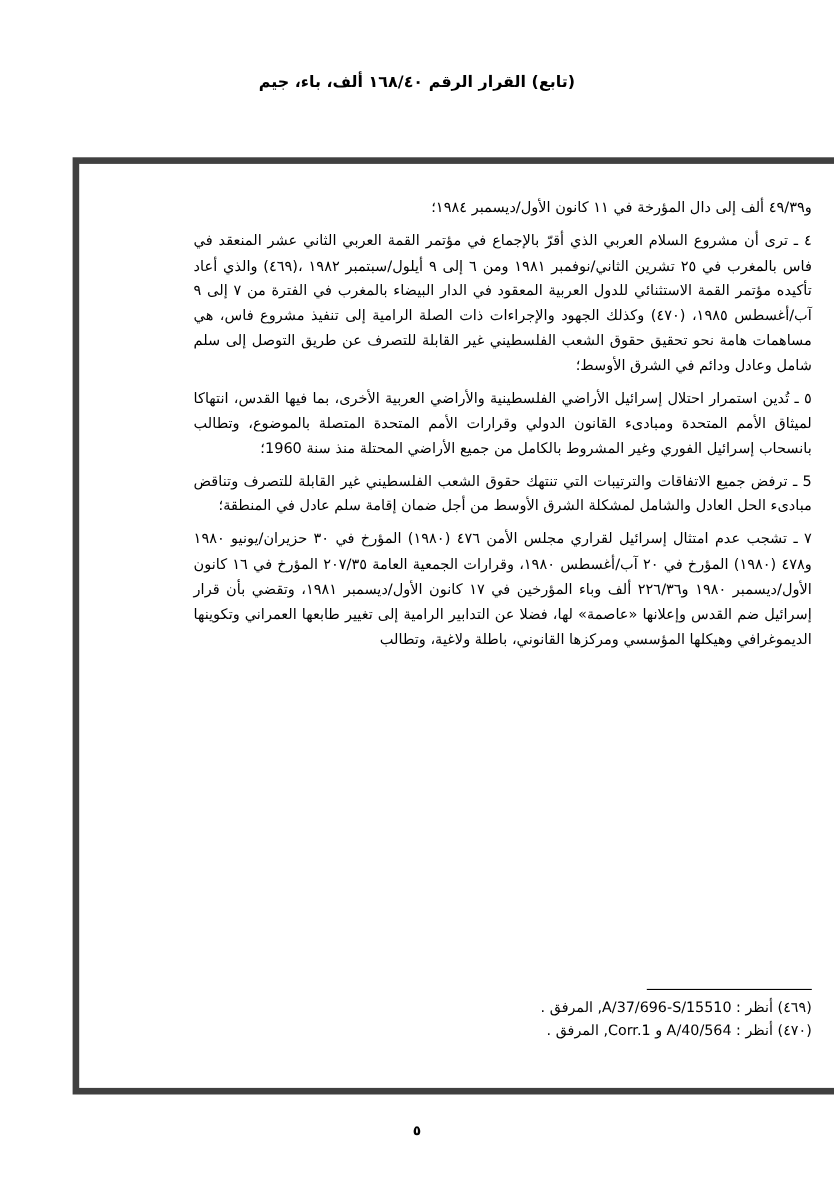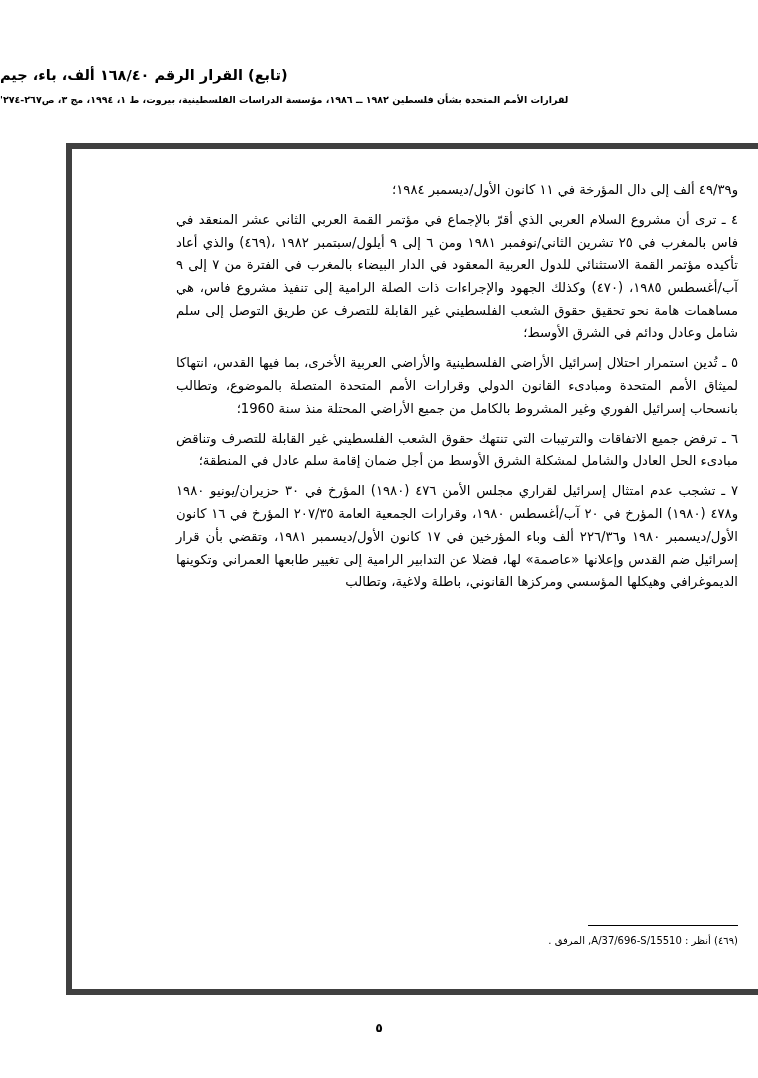--- a/index.html
+++ b/index.html
@@ -21,21 +21,21 @@
     position: relative;
     box-sizing: border-box;
   }
 
   
   .doc-header {
     position: absolute;
     top: 66px;
     left: 0;
     right: 0;
-    text-align: left;
+    text-align: center;
   }
   .doc-header .title {
     font-size: 14.5px;
     font-weight: bold;
     letter-spacing: 0px;
     line-height: 1.3;
     direction: rtl;
   }
   .doc-header .subtitle {
     margin-top: 9px;
@@ -91,21 +91,21 @@
     text-align: right;
   }
   .footnote-rule {
     width: 150px;
     height: 1px;
     background: #000;
     margin: 0 0 7px 0;
     border: 0;
   }
   .footnote {
-    font-size: 10px;
+    font-size: 13px;
     line-height: 1.6;
     direction: rtl;
     white-space: nowrap;
   }
   .footnote .ltr {
     direction: ltr;
     unicode-bidi: embed;
     display: inline-block;
   }
 
@@ -120,40 +120,46 @@
     font-weight: bold;
   }
 </style>
 </head>
 <body>
 
 <div class="page">
 
   <div class="doc-header">
     <div class="title">(تابع) القرار الرقم ١٦٨/٤٠ ألف، باء، جيم</div>
-    <div class="subtitle">لقرارات الأمم المتحدة بشأن فلسطين ١٩٨٢ ــ ١٩٨٦، مؤسسة الدراسات الفلسطينية، بيروت، ط ١، ١٩٩٤، مج ٣، ص٢٦٧-٢٧٤'</div>
   </div>
 
   <div class="frame">
     <div class="frame-inner">
 
       <div class="body-text">
         <p>و٤٩/٣٩ ألف إلى دال المؤرخة في ١١ كانون الأول/ديسمبر ١٩٨٤؛</p>
         <p class="gap">٤ ـ ترى أن مشروع السلام العربي الذي أقرّ بالإجماع في مؤتمر القمة العربي الثاني عشر المنعقد في فاس بالمغرب في ٢٥ تشرين الثاني/نوفمبر ١٩٨١ ومن ٦ إلى ٩ أيلول/سبتمبر ١٩٨٢ ،(٤٦٩) والذي أعاد تأكيده مؤتمر القمة الاستثنائي للدول العربية المعقود في الدار البيضاء بالمغرب في الفترة من ٧ إلى ٩ آب/أغسطس ١٩٨٥، (٤٧٠) وكذلك الجهود والإجراءات ذات الصلة الرامية إلى تنفيذ مشروع فاس، هي مساهمات هامة نحو تحقيق حقوق الشعب الفلسطيني غير القابلة للتصرف عن طريق التوصل إلى سلم شامل وعادل ودائم في الشرق الأوسط؛</p>
         <p class="gap">٥ ـ تُدين استمرار احتلال إسرائيل الأراضي الفلسطينية والأراضي العربية الأخرى، بما فيها القدس، انتهاكا لميثاق الأمم المتحدة ومبادىء القانون الدولي وقرارات الأمم المتحدة المتصلة بالموضوع، وتطالب بانسحاب إسرائيل الفوري وغير المشروط بالكامل من جميع الأراضي المحتلة منذ سنة 1960؛</p>
-        <p class="gap">٦ ـ ترفض جميع الاتفاقات والترتيبات التي تنتهك حقوق الشعب الفلسطيني غير القابلة للتصرف وتناقض مبادىء الحل العادل والشامل لمشكلة الشرق الأوسط من أجل ضمان إقامة سلم عادل في المنطقة؛</p>
+        <p class="gap">5 ـ ترفض جميع الاتفاقات والترتيبات التي تنتهك حقوق الشعب الفلسطيني غير القابلة للتصرف وتناقض مبادىء الحل العادل والشامل لمشكلة الشرق الأوسط من أجل ضمان إقامة سلم عادل في المنطقة؛</p>
         <p class="gap">٧ ـ تشجب عدم امتثال إسرائيل لقراري مجلس الأمن ٤٧٦ (١٩٨٠) المؤرخ في ٣٠ حزيران/يونيو ١٩٨٠ و٤٧٨ (١٩٨٠) المؤرخ في ٢٠ آب/أغسطس ١٩٨٠، وقرارات الجمعية العامة ٢٠٧/٣٥ المؤرخ في ١٦ كانون الأول/ديسمبر ١٩٨٠ و٢٢٦/٣٦ ألف وباء المؤرخين في ١٧ كانون الأول/ديسمبر ١٩٨١، وتقضي بأن قرار إسرائيل ضم القدس وإعلانها «عاصمة» لها، فضلا عن التدابير الرامية إلى تغيير طابعها العمراني وتكوينها الديموغرافي وهيكلها المؤسسي ومركزها القانوني، باطلة ولاغية، وتطالب</p>
       </div>
 
       <div class="footnotes">
         <hr class="footnote-rule">
         <div class="footnote">
           <span>(٤٦٩)</span>
           <span>أنظر :</span>
           <span class="ltr">A/37/696-S/15510</span><span>, المرفق .</span>
+        </div>
+        <div class="footnote">
+          <span>(٤٧٠)</span>
+          <span>أنظر :</span>
+          <span class="ltr">A/40/564</span>
+          <span>و</span>
+          <span class="ltr">Corr.1</span><span>, المرفق .</span>
         </div>
       </div>
 
     </div>
   </div>
 
   <div class="page-number">٥</div>
 
 </div>
 

